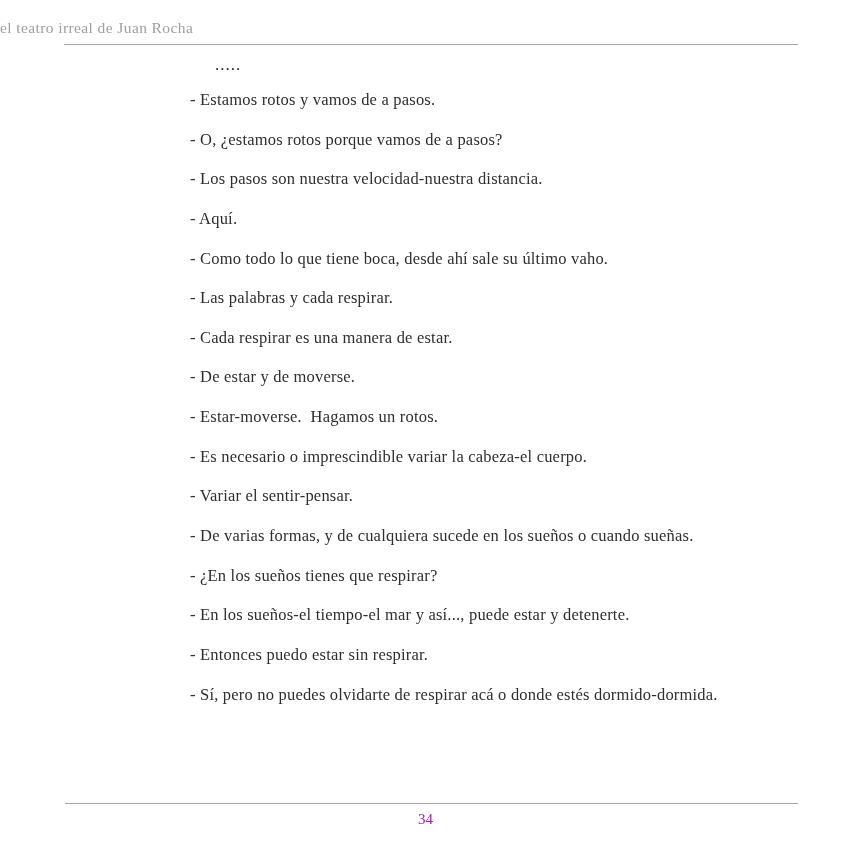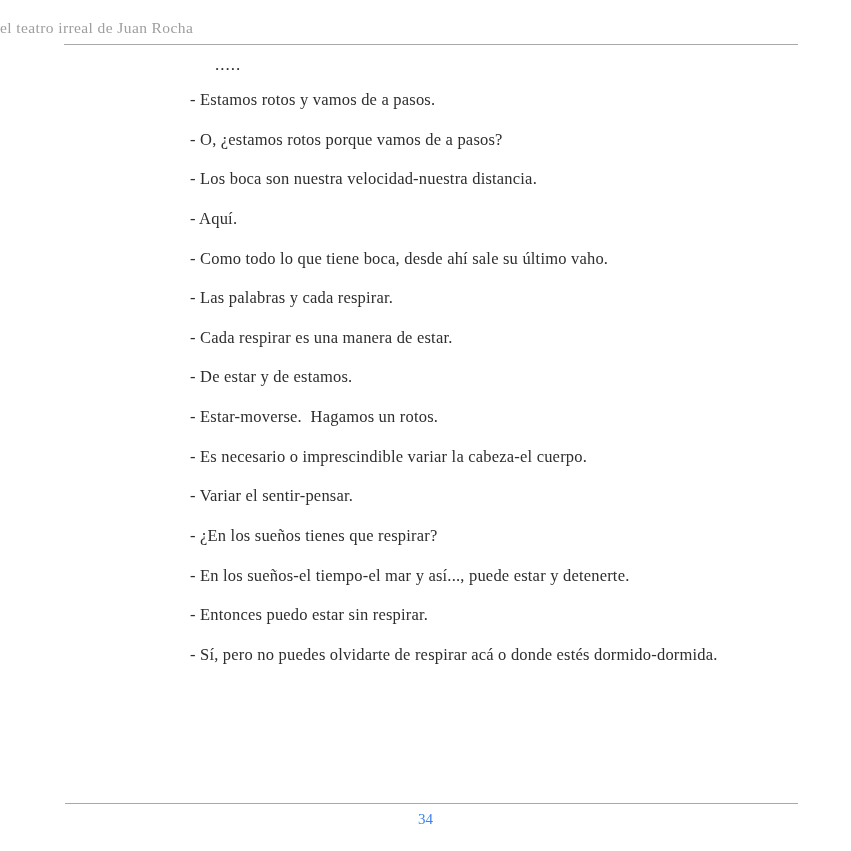--- a/index.html
+++ b/index.html
@@ -61,46 +61,47 @@
     height: 0;
     border-top: 1.5px solid #a8a8a8;
   }
   .page-number {
     position: absolute;
     top: 811px;
     left: 0;
     width: 100%;
     text-align: center;
     font-size: 15px;
-    color: #3b82f6;
+    color: #a21caf;
   }
 </style>
 </head>
 <body>
 
 <div class="page">
 
   <div class="header-title">el teatro irreal de Juan Rocha</div>
 
   <div class="header-rule"></div>
 
   <div class="ellipsis-line">.....</div>
 
   <div class="dialogue">
     <p>- Estamos rotos y vamos de a pasos.</p>
     <p>- O, ¿estamos rotos porque vamos de a pasos?</p>
-    <p>- Los boca son nuestra velocidad-nuestra distancia.</p>
+    <p>- Los pasos son nuestra velocidad-nuestra distancia.</p>
     <p>- Aquí.</p>
     <p>- Como todo lo que tiene boca, desde ahí sale su último vaho.</p>
     <p>- Las palabras y cada respirar.</p>
     <p>- Cada respirar es una manera de estar.</p>
-    <p>- De estar y de estamos.</p>
+    <p>- De estar y de moverse.</p>
     <p>- Estar-moverse.  Hagamos un rotos.</p>
     <p>- Es necesario o imprescindible variar la cabeza-el cuerpo.</p>
     <p>- Variar el sentir-pensar.</p>
+    <p>- De varias formas, y de cualquiera sucede en los sueños o cuando sueñas.</p>
     <p>- ¿En los sueños tienes que respirar?</p>
     <p>- En los sueños-el tiempo-el mar y así..., puede estar y detenerte.</p>
     <p>- Entonces puedo estar sin respirar.</p>
     <p>- Sí, pero no puedes olvidarte de respirar acá o donde estés dormido-dormida.</p>
   </div>
 
   <div class="footer-rule"></div>
 
   <div class="page-number">34</div>
 

